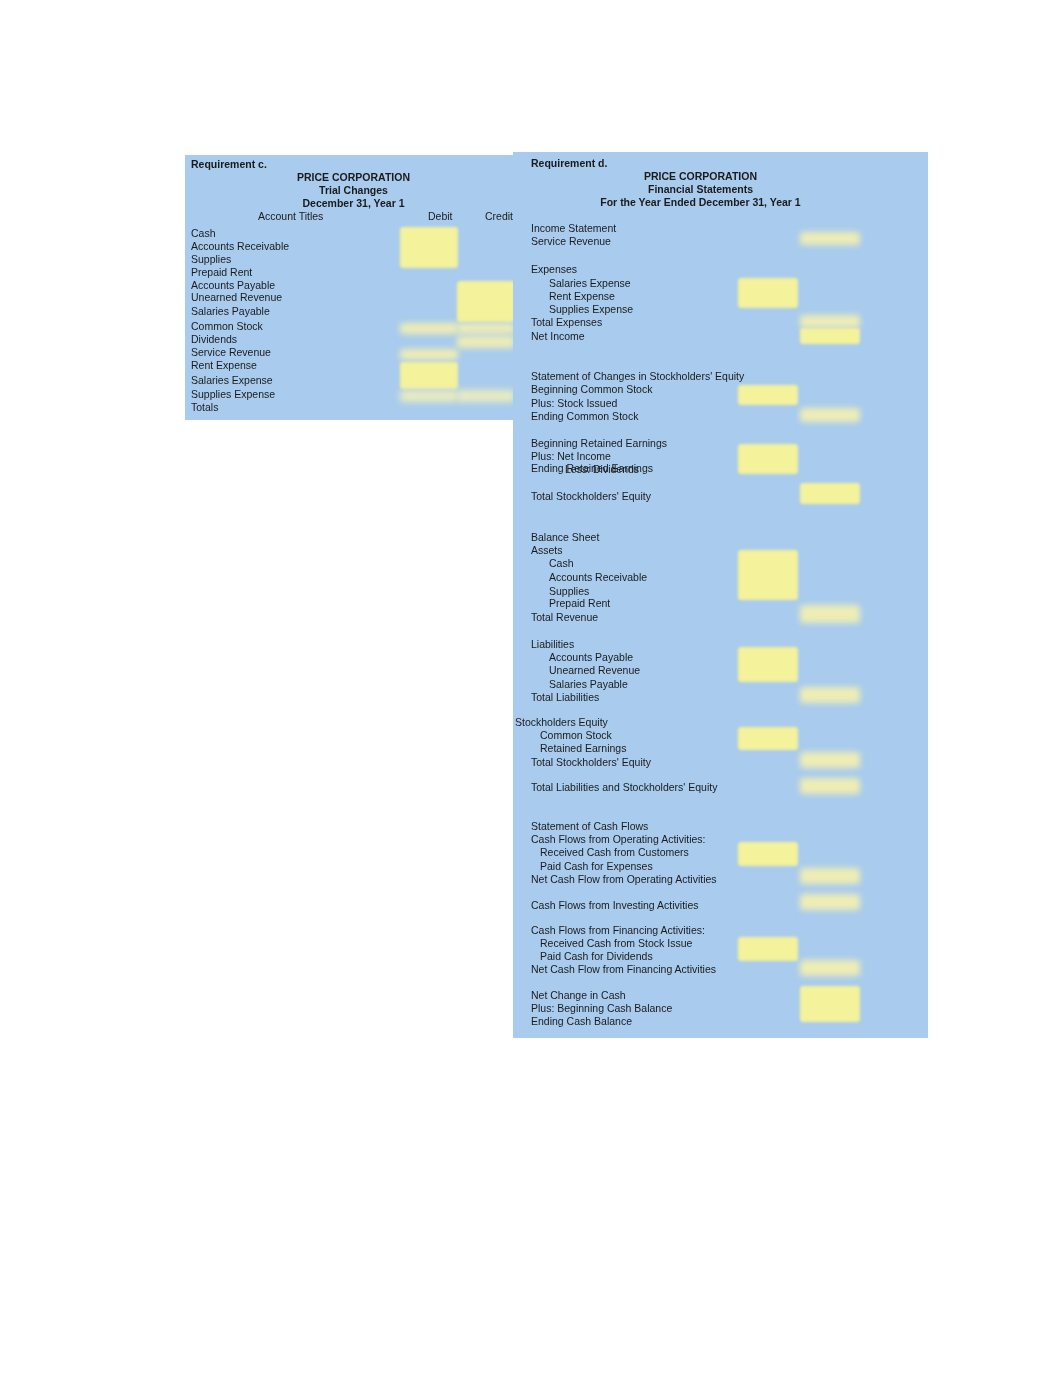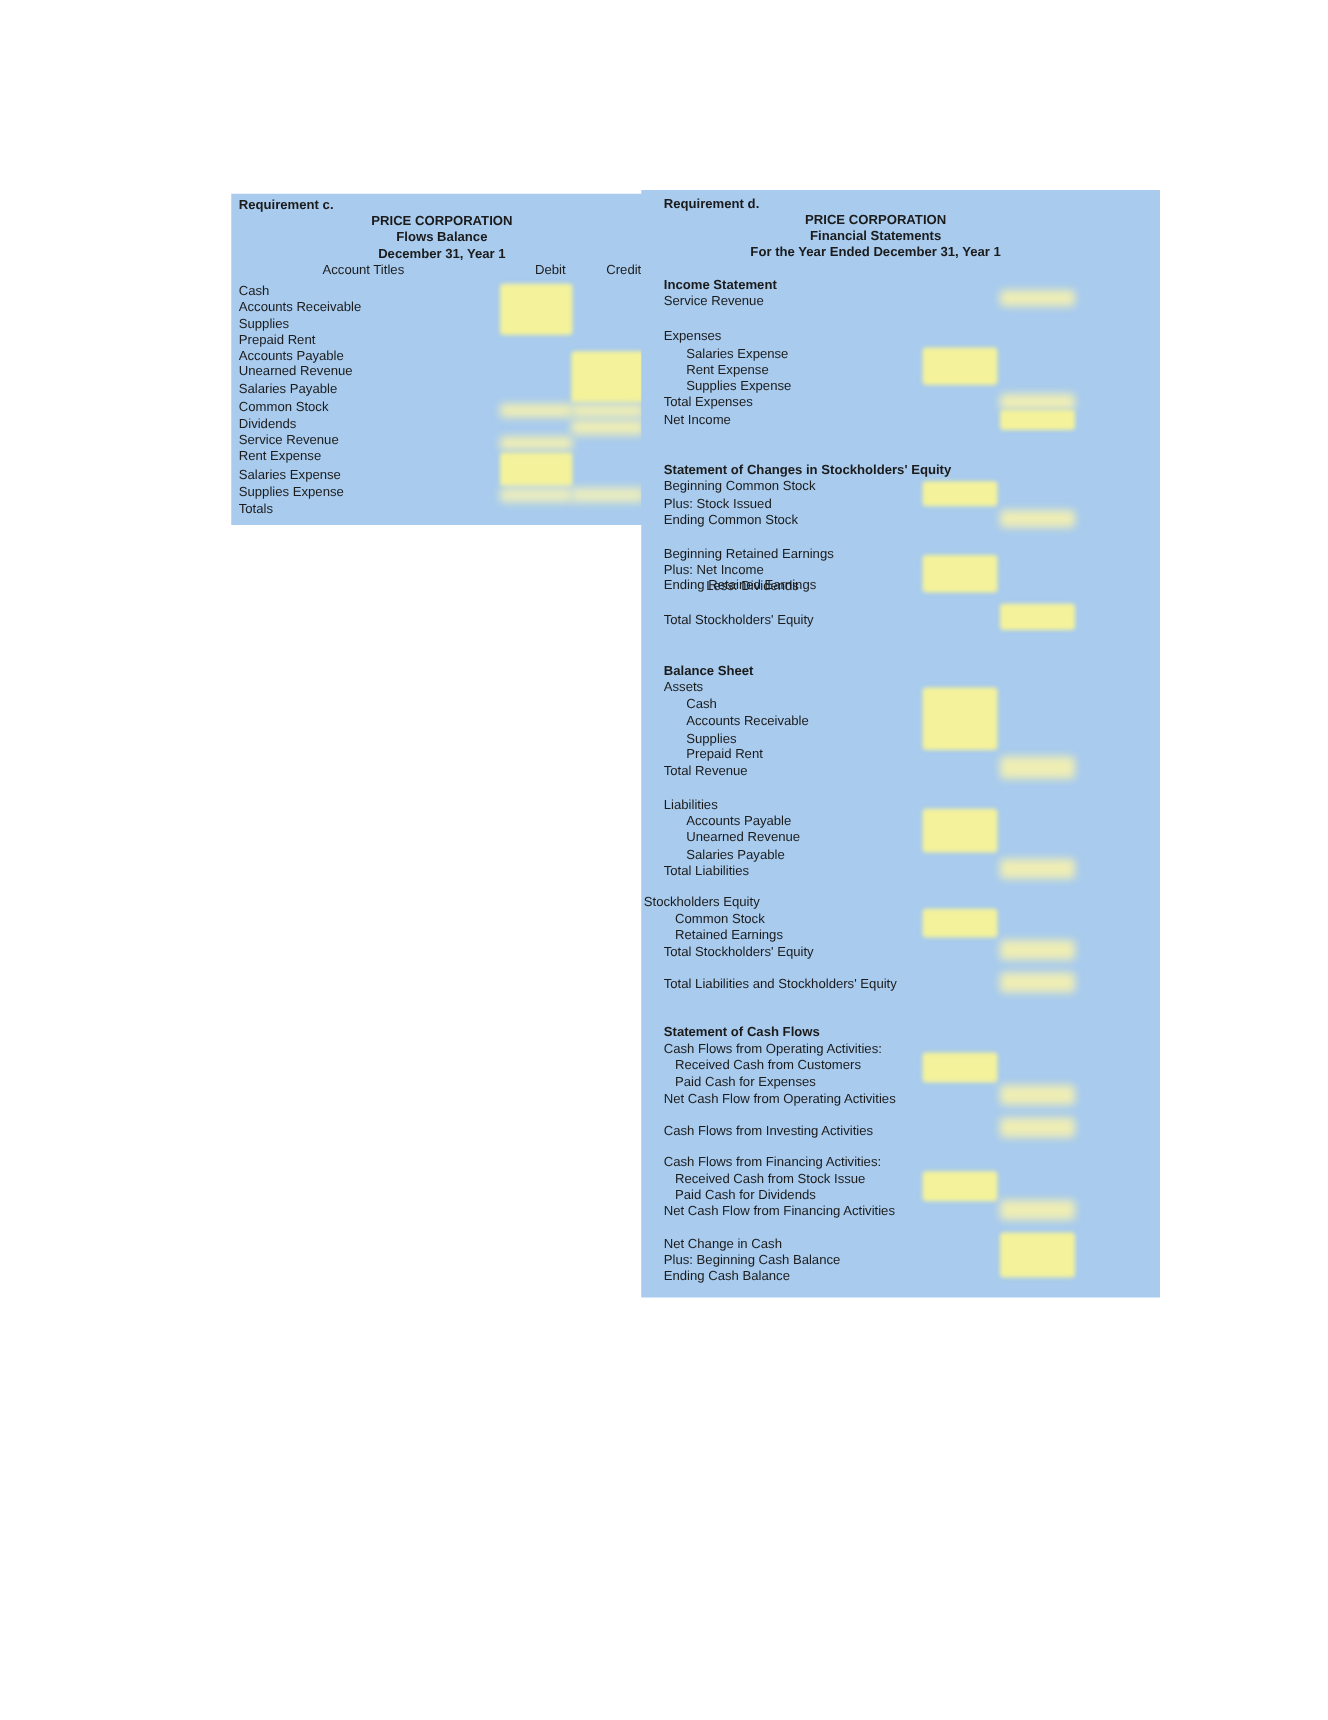--- a/index.html
+++ b/index.html
@@ -49,21 +49,21 @@
     position: relative;
     width: 100%;
     height: 100%;
   }
   .lbl {
     position: absolute;
     line-height: 13px;
     font-size: 10.5px;
     white-space: nowrap;
   }
-  .bold { font-weight: bold; text-align: center; }
+  .bold { font-weight: normal; text-align: center; }
 
   .req-tag {
     position: absolute;
     font-size: 10.5px;
     font-weight: bold;
     line-height: 13px;
     white-space: nowrap;
   }
   .title-line {
     position: absolute;
@@ -96,21 +96,21 @@
 </style>
 </head>
 <body>
 
 <div class="panel" id="panel-left">
   <div class="panel-inner">
 
     <div class="req-tag" style="left:6px; top:3px;">Requirement c.</div>
 
     <div class="title-line" style="left:0; top:16px; width:337px;">PRICE CORPORATION</div>
-    <div class="title-line" style="left:0; top:29px; width:337px;">Flows Balance</div>
+    <div class="title-line" style="left:0; top:29px; width:337px;">Trial Changes</div>
     <div class="title-line" style="left:0; top:42px; width:337px;">December 31, Year 1</div>
 
     <div class="hdr" style="left:73px; top:55px;">Account Titles</div>
     <div class="hdr" style="left:243px; top:55px;">Debit</div>
     <div class="hdr" style="left:300px; top:55px;">Credit</div>
 
     <div class="cell sharp" style="left:215px; top:72px; width:58px; height:41px;"></div>
     <div class="cell soft" style="left:215px; top:168px; width:58px; height:11px;"></div>
     <div class="cell soft" style="left:215px; top:194px; width:58px; height:11px;"></div>
     <div class="cell sharp" style="left:215px; top:207px; width:58px; height:27px;"></div>

